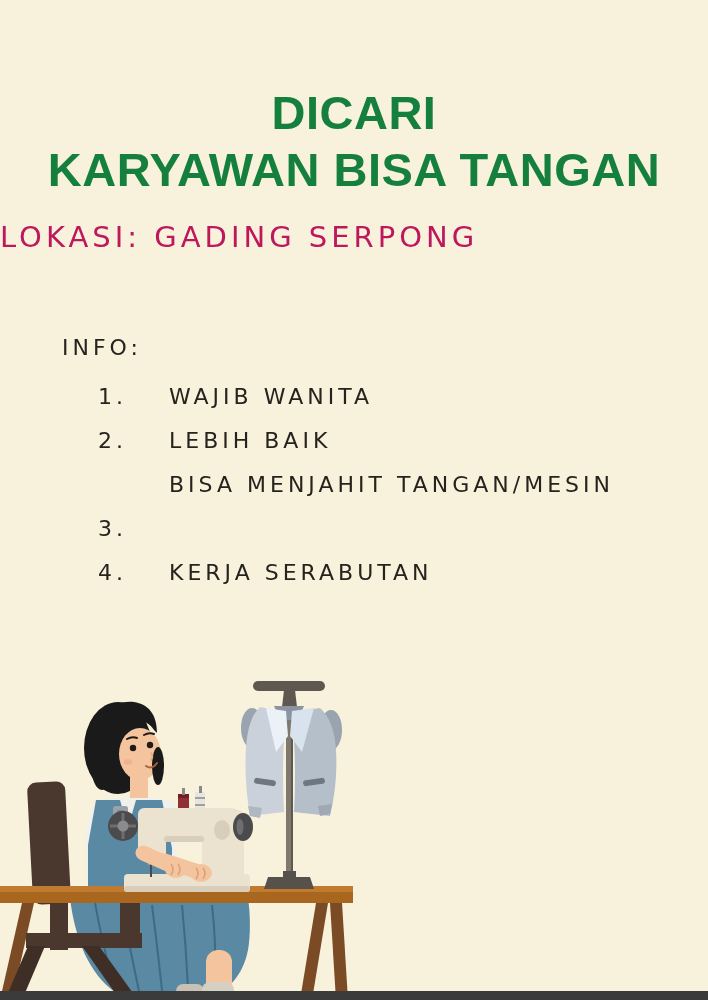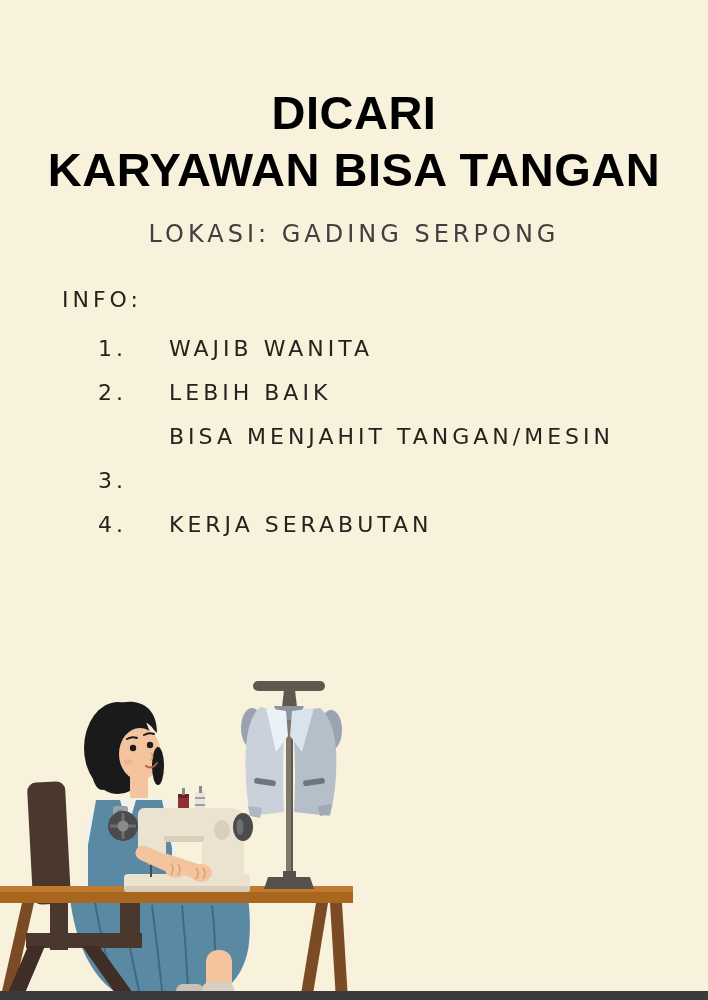--- a/index.html
+++ b/index.html
@@ -3,35 +3,35 @@
 <meta charset="utf-8">
 <style>
   html,body{margin:0;padding:0;background:#d8d4c8;}
   .page{
     position:relative;width:708px;height:1000px;margin:0 auto;
     background:#F8F1DC;overflow:hidden;
     font-family:"Liberation Sans",sans-serif;
   }
   .title{
     position:absolute;top:84px;left:0;width:708px;text-align:center;
-    color:#000000;font-weight:bold;font-size:47px;line-height:57px;
+    color:#15803d;font-weight:bold;font-size:47px;line-height:57px;
     letter-spacing:.5px;white-space:nowrap;
   }
   .title span{display:block;}
   .location{
-    position:absolute;top:220px;left:0;width:708px;text-align:center;
-    font-family:"DejaVu Sans",sans-serif;font-size:24px;font-weight:500;
-    letter-spacing:4px;color:#404040;white-space:nowrap;
+    position:absolute;top:220px;left:0;width:708px;text-align:left;
+    font-family:"DejaVu Sans",sans-serif;font-size:29px;font-weight:500;
+    letter-spacing:4px;color:#be185d;white-space:nowrap;
   }
   .info{
     position:absolute;left:62px;top:287px;width:560px;
     font-family:"DejaVu Sans",sans-serif;font-size:22px;font-weight:500;
     letter-spacing:4px;color:#26231E;
   }
-  .info-label{line-height:26px;}
+  .info-label{line-height:26px;margin-top:48px;}
   .info ol{list-style:none;margin:14px 0 0 0;padding:0 0 0 36px;}
   .info li{display:flex;line-height:44px;}
   .info .num{flex:none;width:28px;}
   .info .txt span{display:block;margin-left:43px;}
   .info .txt span:empty{display:none;}
   .illustration{position:absolute;left:0;top:640px;}
 </style>
 </head>
 <body>
 

